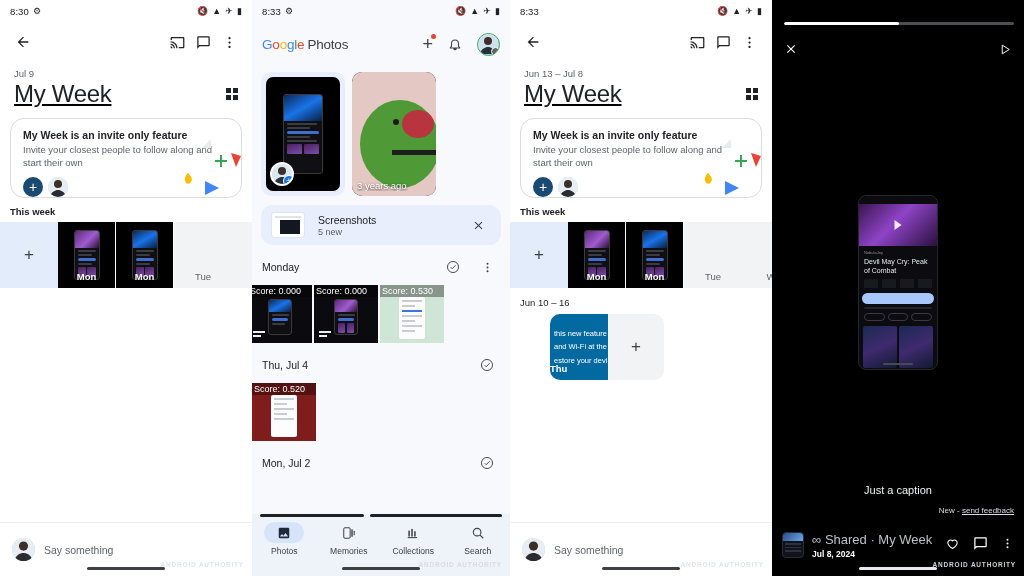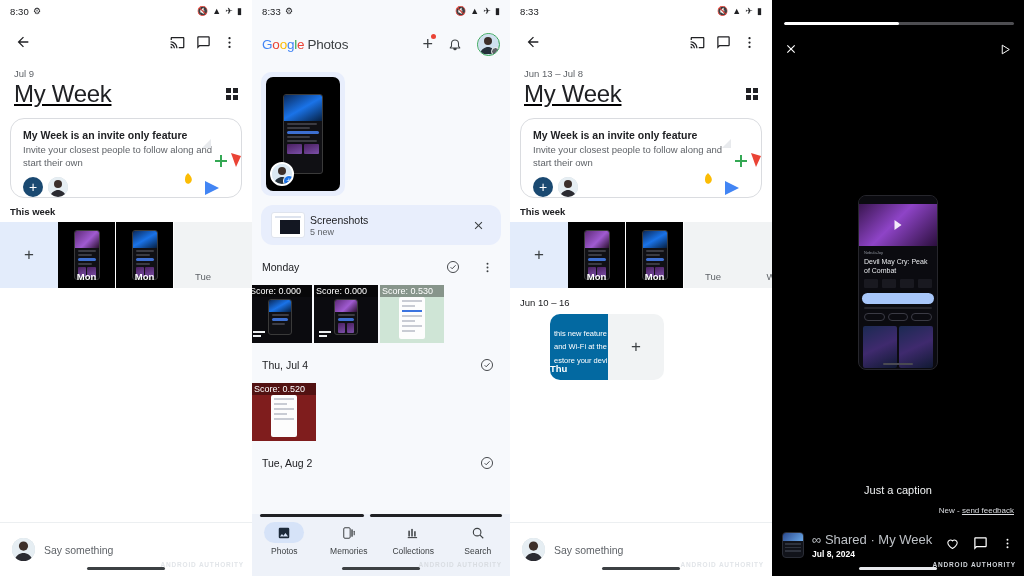--- a/index.html
+++ b/index.html
@@ -128,21 +128,21 @@
     border-radius: 50%; background: #d4e3ef; border: 2px solid #fff; overflow: hidden; }
   .mem-av .pb { position: absolute; right: -3px; bottom: -3px; width: 12px; height: 12px;
     border-radius: 50%; background: #1a73e8; color: #fff; font-size: 9px; line-height: 11px;
     text-align: center; border: 1.5px solid #fff; }
   .cats { background: linear-gradient(160deg,#8a5b3c 0%,#b07a52 40%,#6b472c 100%); }
   .bird { background: linear-gradient(160deg,#e8c5c2 0%,#4e9a3a 45%,#2d6b22 100%); }
   .phonedark { background: #0c0c10; display: flex; align-items: center; justify-content: center; }
 
   .screenshots-card {
     margin: 9px 9px 0 9px; background: #e8eefc; border-radius: 12px; height: 40px;
-    display: flex; align-items: center; padding: 0 10px; gap: 5px;
+    display: flex; align-items: center; padding: 0 10px; gap: 13px;
   }
   .ss-thumb { width: 34px; height: 26px; border-radius: 3px; background: #fff;
     border: 1px solid #dfe4ee; position: relative; overflow: hidden; }
   .ss-thumb .blk { position: absolute; left: 8px; top: 7px; width: 20px; height: 14px; background: #131722; }
   .ss-thumb .bar { position: absolute; left: 3px; top: 3px; width: 26px; height: 2px; background: #dde3ee; }
   .ss-txt { flex: 1; }
   .ss-title { font-size: 10.5px; color: #202124; font-weight: 400; }
   .ss-sub { font-size: 9px; color: #5f6368; margin-top: 1px; }
 
   .dayhdr { display: flex; align-items: center; padding: 9px 10px 5px 10px; }
@@ -453,20 +453,32 @@
           <div class="mem-av">
             <svg width="20" height="20" viewBox="0 0 20 20">
                 <rect width="20" height="20" fill="#dbe8f2"></rect>
                 <circle cx="10" cy="7" r="4" fill="#3c2f2a"></circle>
                 <path d="M2 20c1-5 5-7 8-7s7 2 8 7z" fill="#27323c"></path>
               </svg>
             <span class="pb">+</span>
           </div>
         </div>
       </div>
+      <div class="memcard">
+        <div class="inner bird">
+          <svg width="100%" height="100%" viewBox="0 0 84 124" preserveAspectRatio="none">
+            <rect width="84" height="124" fill="#e3c8c4"></rect>
+            <ellipse cx="48" cy="72" rx="40" ry="44" fill="#4f9a36"></ellipse>
+            <ellipse cx="66" cy="52" rx="16" ry="14" fill="#b8343f"></ellipse>
+            <circle cx="44" cy="50" r="3" fill="#1a1a1a"></circle>
+            <path d="M40 78h44v5H40z" fill="#1e1e1e"></path>
+          </svg>
+          <div class="cap">3 years ago</div>
+        </div>
+      </div>
     </div>
 
     <div class="screenshots-card">
       <div class="ss-thumb">
         <span class="bar"></span>
           <span class="blk"></span>
       </div>
       <div class="ss-txt">
         <div class="ss-title">Screenshots</div>
         <div class="ss-sub">5 new</div>
@@ -560,21 +572,21 @@
           <i></i>
             <i class="s"></i>
             <i></i>
             <i class="s"></i>
             <i></i>
         </div>
       </div>
     </div>
 
     <div class="dayhdr">
-      <div class="t">Tue, Aug 2</div>
+      <div class="t">Mon, Jul 2</div>
       <div class="r">
         <div class="iconbtn">
           <svg width="14" height="14" viewBox="0 0 24 24">
               <circle cx="12" cy="12" r="9.5" fill="none" stroke="#3c4043" stroke-width="1.6"></circle>
               <path d="M8 12.4l2.6 2.6L16.4 9" fill="none" stroke="#3c4043" stroke-width="1.6"></path>
             </svg>
         </div>
       </div>
     </div>
 

